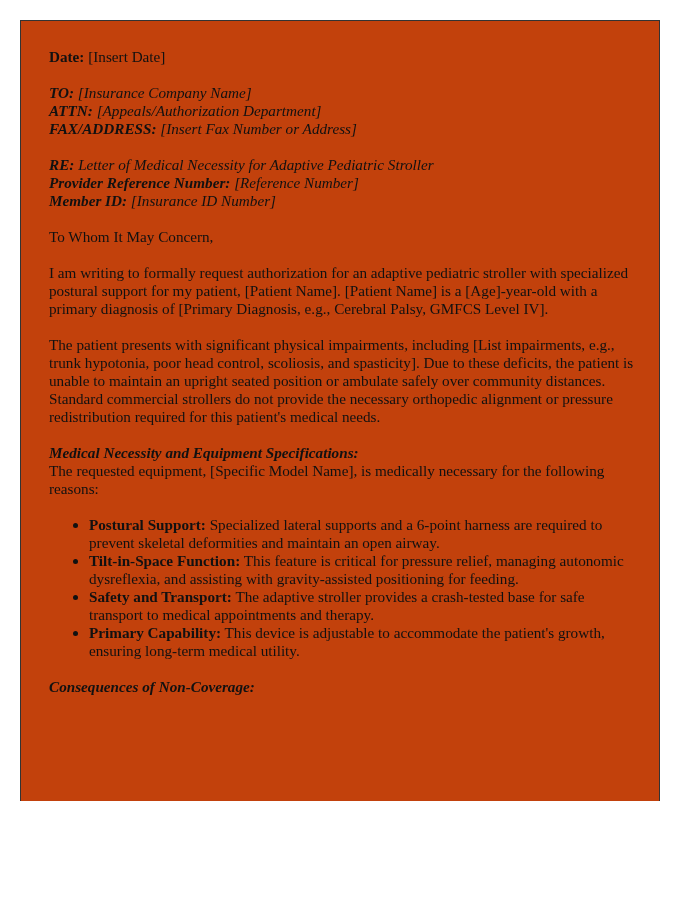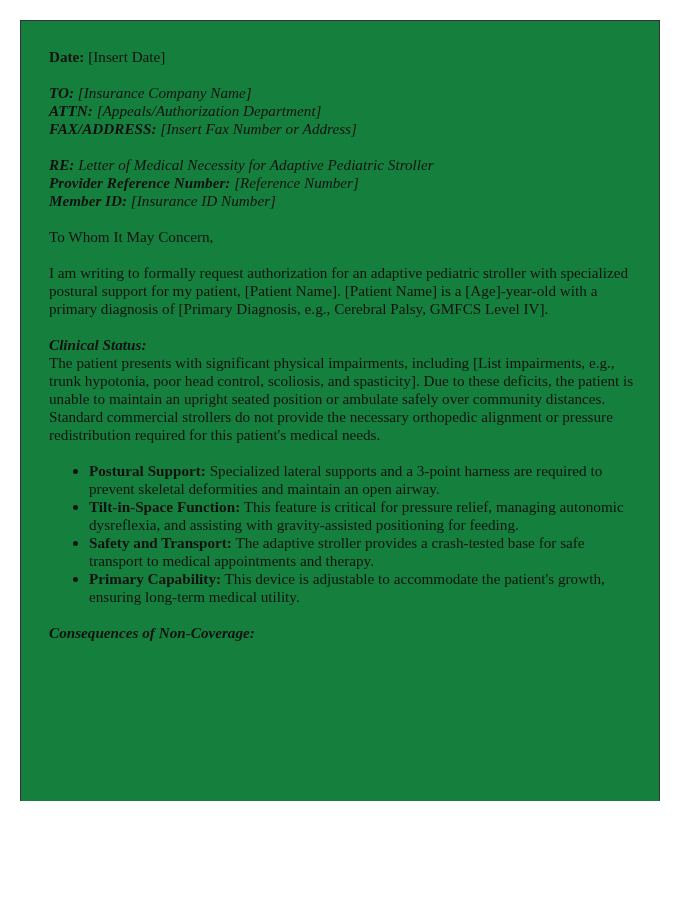--- a/index.html
+++ b/index.html
@@ -6,21 +6,21 @@
   body { width: 700px; height: 900px; position: relative; overflow: hidden; }
   .page {
     position: absolute;
     left: 20px; top: 20px;
     width: 640px; height: 781px;
     border-left: 1px solid #333;
     border-right: 1px solid #333;
     border-top: 1px solid #333;
     box-sizing: border-box;
     overflow: hidden;
-    background: #15803d;
+    background: #c2410c;
   }
   .content {
     position: absolute;
     left: 28px; top: 27px; right: 20px;
     font-family: "Liberation Serif", "DejaVu Serif", serif;
     font-size: 15.2px;
     line-height: 18px;
     color: #111;
   }
   p { margin: 0 0 18px 0; }
@@ -68,29 +68,32 @@
         <b>Member ID:</b>
         <span>[Insurance ID Number]</span>
       </span>
     </p>
 
     <p>To Whom It May Concern,</p>
 
     <p>I am writing to formally request authorization for an adaptive pediatric stroller with specialized postural support for my patient, [Patient Name]. [Patient Name] is a [Age]-year-old with a primary diagnosis of [Primary Diagnosis, e.g., Cerebral Palsy, GMFCS Level IV].</p>
 
     <p>
-      <b class="line">Clinical Status:</b>
       <span>The patient presents with significant physical impairments, including [List impairments, e.g., trunk hypotonia, poor head control, scoliosis, and spasticity]. Due to these deficits, the patient is unable to maintain an upright seated position or ambulate safely over community distances. Standard commercial strollers do not provide the necessary orthopedic alignment or pressure redistribution required for this patient's medical needs.</span>
     </p>
 
+    <p>
+      <b class="line">Medical Necessity and Equipment Specifications:</b>
+      <span>The requested equipment, [Specific Model Name], is medically necessary for the following reasons:</span>
+    </p>
 
     <ul>
       <li>
         <b>Postural Support:</b>
-        <span>Specialized lateral supports and a 3-point harness are required to prevent skeletal deformities and maintain an open airway.</span>
+        <span>Specialized lateral supports and a 6-point harness are required to prevent skeletal deformities and maintain an open airway.</span>
       </li>
       <li>
         <b>Tilt-in-Space Function:</b>
         <span>This feature is critical for pressure relief, managing autonomic dysreflexia, and assisting with gravity-assisted positioning for feeding.</span>
       </li>
       <li>
         <b>Safety and Transport:</b>
         <span>The adaptive stroller provides a crash-tested base for safe transport to medical appointments and therapy.</span>
       </li>
       <li>

